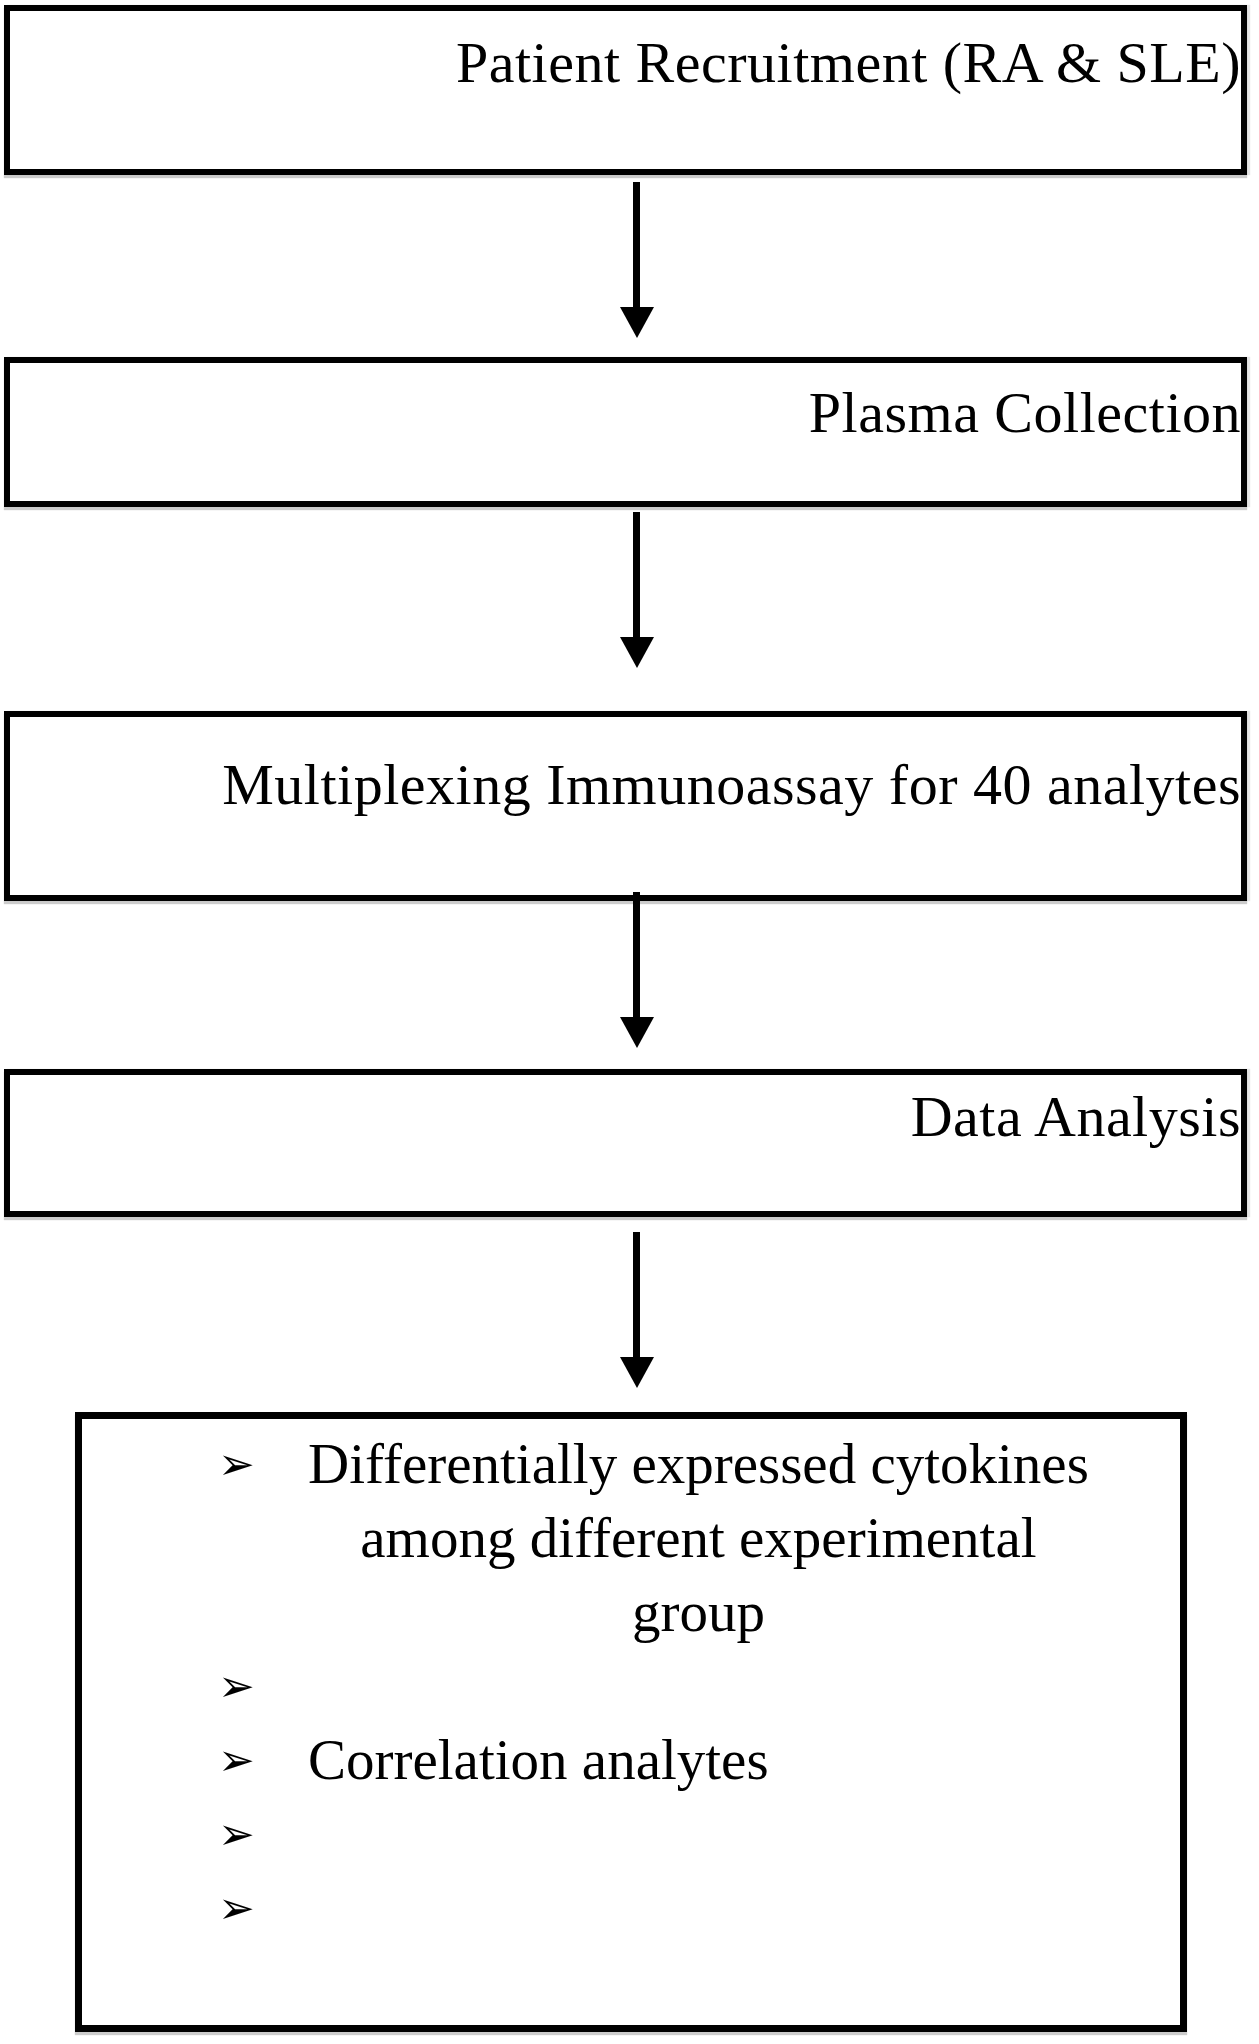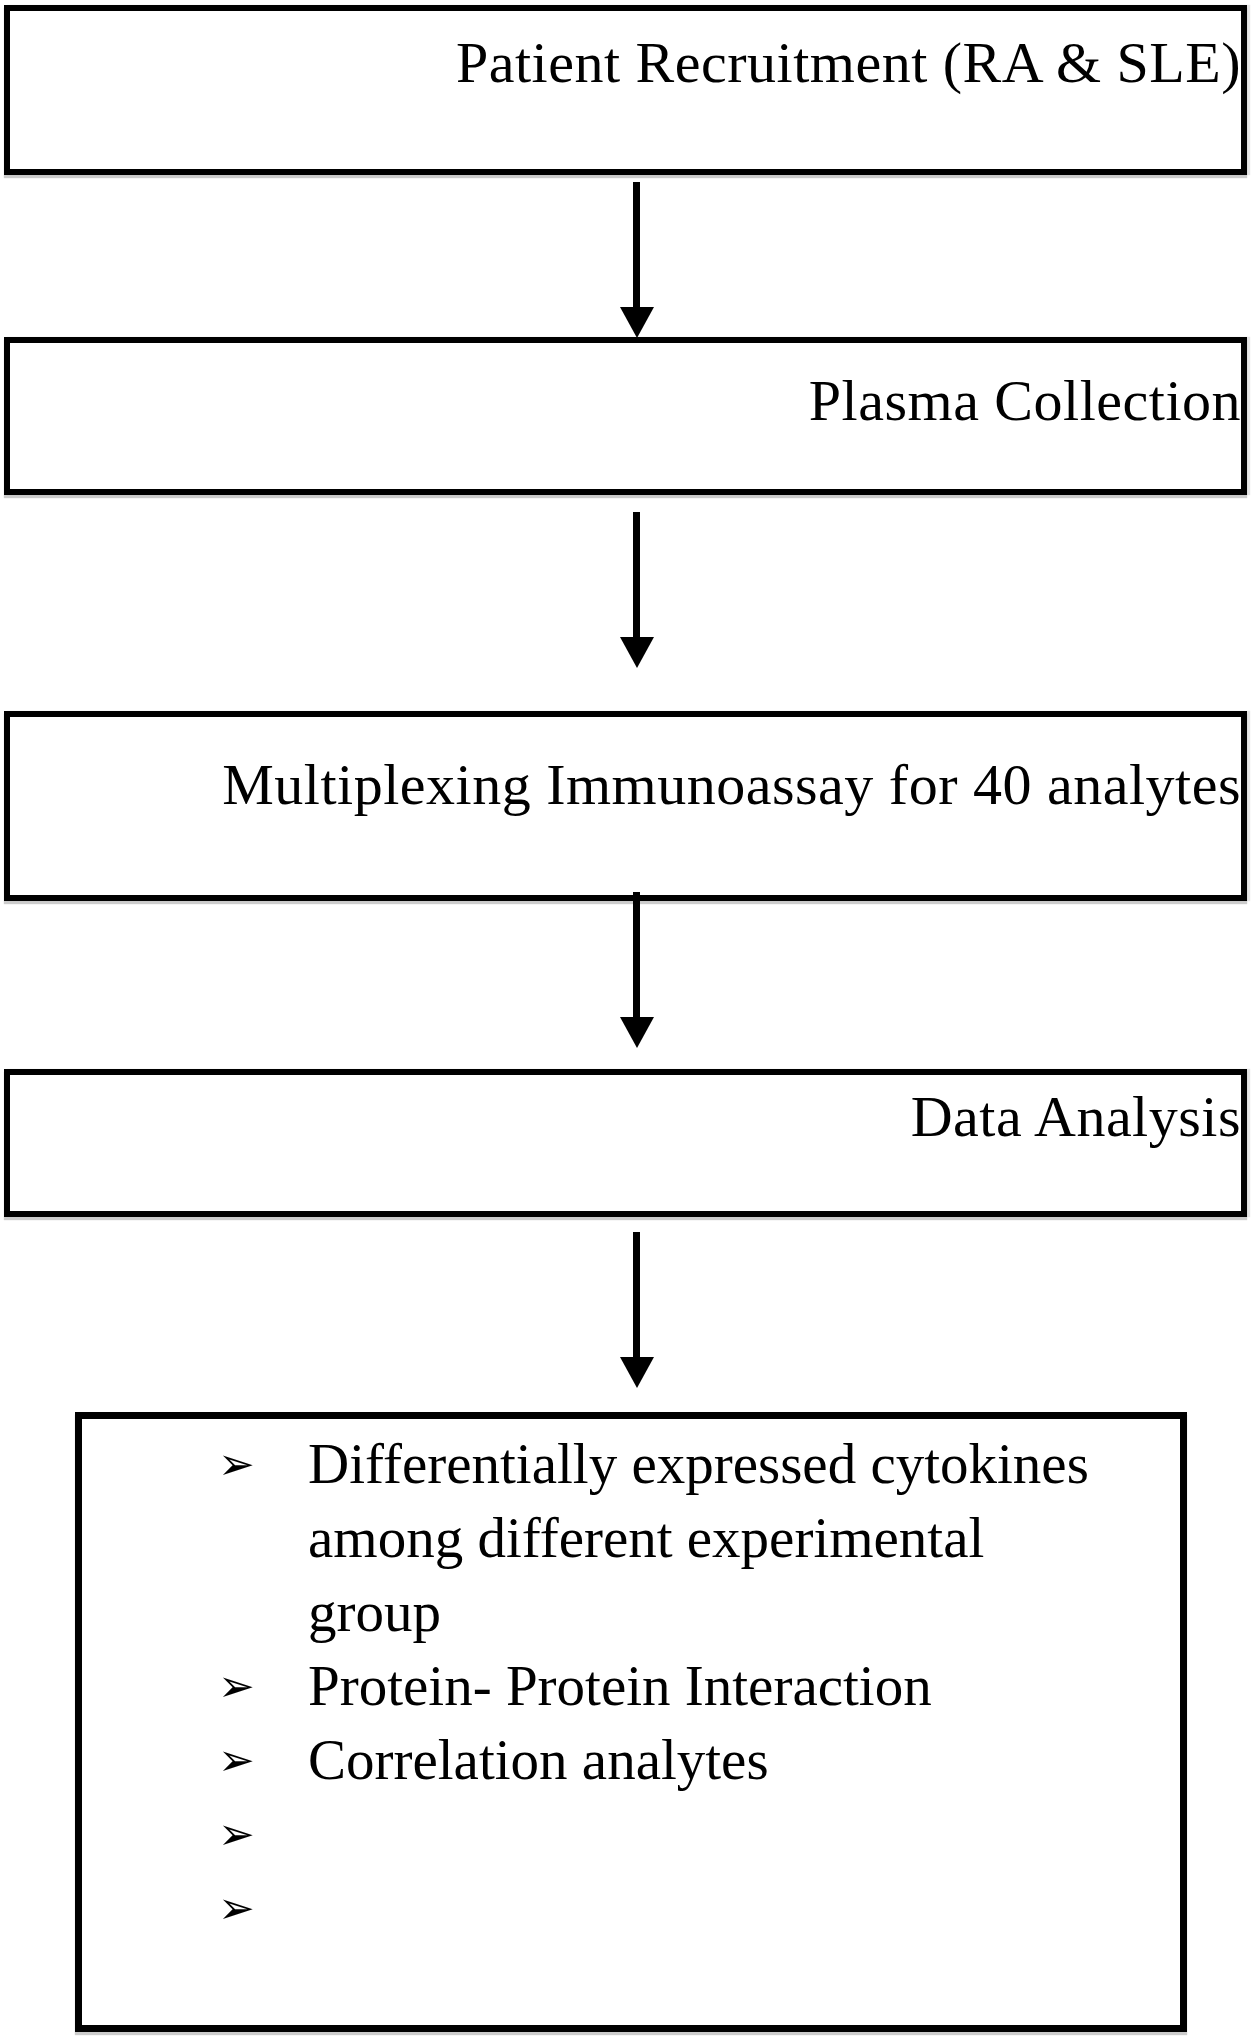--- a/index.html
+++ b/index.html
@@ -19,21 +19,21 @@
     border: 6px solid #000000;
     background: #ffffff;
     box-sizing: content-box;
     box-shadow: 0 3px 1px rgba(110,110,110,0.35), 3px 0 1px rgba(150,150,150,0.25);
     text-align: right;
     font-size: 58px;
     letter-spacing: 0.5px;
   }
   .step-label { display: inline-block; white-space: nowrap; }
   #box-1 { top: 5px;    height: 140px; padding-top: 18px; }
-  #box-2 { top: 337px;  height: 122px; padding-top: 24px; }
+  #box-2 { top: 357px;  height: 122px; padding-top: 16px; }
   #box-3 { top: 711px;  height: 144px; padding-top: 34px; }
   #box-4 { top: 1069px; height: 128px; padding-top: 8px;  }
 
   .arrow {
     position: absolute;
     left: 620px;                 
     width: 34px;
   }
   .arrow .stem {
     position: absolute;
@@ -79,20 +79,21 @@
   .analysis-item { display: flex; align-items: flex-start; }
   .bullet-marker {
     flex: 0 0 90px;              
     font-family: "DejaVu Sans", sans-serif;
     font-size: 44px;
     line-height: 74px;
   }
   .item-text {
     white-space: pre-line;       
     max-width: 850px;
+    text-align: center;
   }
 </style>
 </head>
 <body>
 
 <div id="page">
 
   <div class="step-box" id="box-1">
     <span class="step-label">Patient Recruitment (RA &amp; SLE)</span>
   </div>
@@ -132,21 +133,20 @@
   <div id="analysis-box">
     <ul id="analysis-list">
       <li class="analysis-item">
         <span class="bullet-marker">➢</span>
         <span class="item-text">Differentially expressed cytokines
 among different experimental
 group</span>
       </li>
       <li class="analysis-item">
         <span class="bullet-marker">➢</span>
-        <span class="item-text">Protein- Protein Interaction</span>
       </li>
       <li class="analysis-item">
         <span class="bullet-marker">➢</span>
         <span class="item-text">Correlation analytes</span>
       </li>
       <li class="analysis-item">
         <span class="bullet-marker">➢</span>
       </li>
       <li class="analysis-item">
         <span class="bullet-marker">➢</span>

